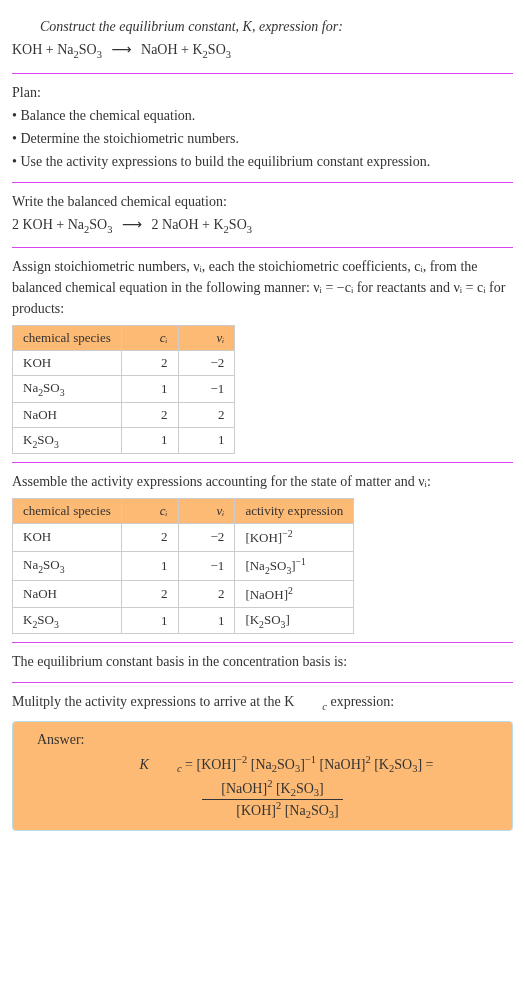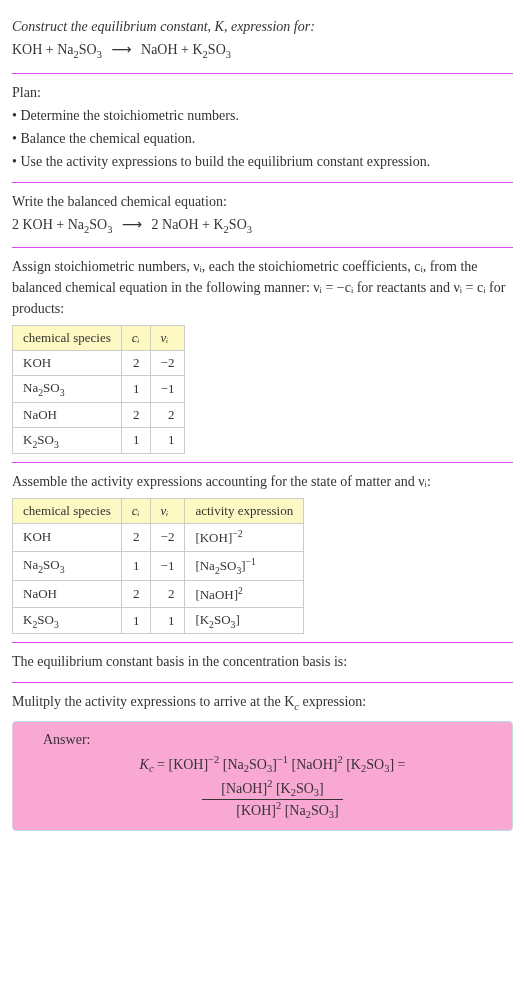--- a/index.html
+++ b/index.html
@@ -41,38 +41,39 @@
       margin-top: 6px;
     }
     th, td {
       border: 1px solid #ccc;
       padding: 4px 10px;
       text-align: left;
       font-size: 13px;
     }
     th {
       font-weight: normal;
-      background: #fef9c3;
+      background: #fdba74;
     }
     td.num {
       text-align: right;
     }
     .answer-box {
-      background: #f9a8d4;
+      background: #fdba74;
       border: 1px solid #b8dce8;
       border-radius: 4px;
-      padding: 10px 30px;
+      padding: 10px 24px;
       margin-top: 6px;
     }
     .answer-label {
       margin-bottom: 6px;
     }
     .math {
       font-style: italic;
       font-family: 'Times New Roman', serif;
+      margin-left: 28px;
     }
     .frac {
       display: inline-block;
       vertical-align: middle;
       text-align: center;
     }
     .frac .num {
       display: block;
       border-bottom: 1px solid #333;
       padding: 0 4px;
@@ -98,22 +99,22 @@
   <div class="line"><span class="math">Construct the equilibrium constant, K, expression for:</span></div>
   <div class="line">
     <span>KOH + Na</span><sub>2</sub><span>SO</span><sub>3</sub>
     <span class="arrow">⟶</span>
     <span>NaOH + K</span><sub>2</sub><span>SO</span><sub>3</sub>
   </div>
 </div>
 
 <div class="section">
   <div class="line">Plan:</div>
+  <div class="line">• Balance the chemical equation.</div>
   <div class="line">• Determine the stoichiometric numbers.</div>
-  <div class="line">• Balance the chemical equation.</div>
   <div class="line">• Use the activity expressions to build the equilibrium constant expression.</div>
 </div>
 
 <div class="section">
   <div class="line">Write the balanced chemical equation:</div>
   <div class="line">
     <span>2 KOH + Na</span><sub>2</sub><span>SO</span><sub>3</sub>
     <span class="arrow">⟶</span>
     <span>2 NaOH + K</span><sub>2</sub><span>SO</span><sub>3</sub>
   </div>

